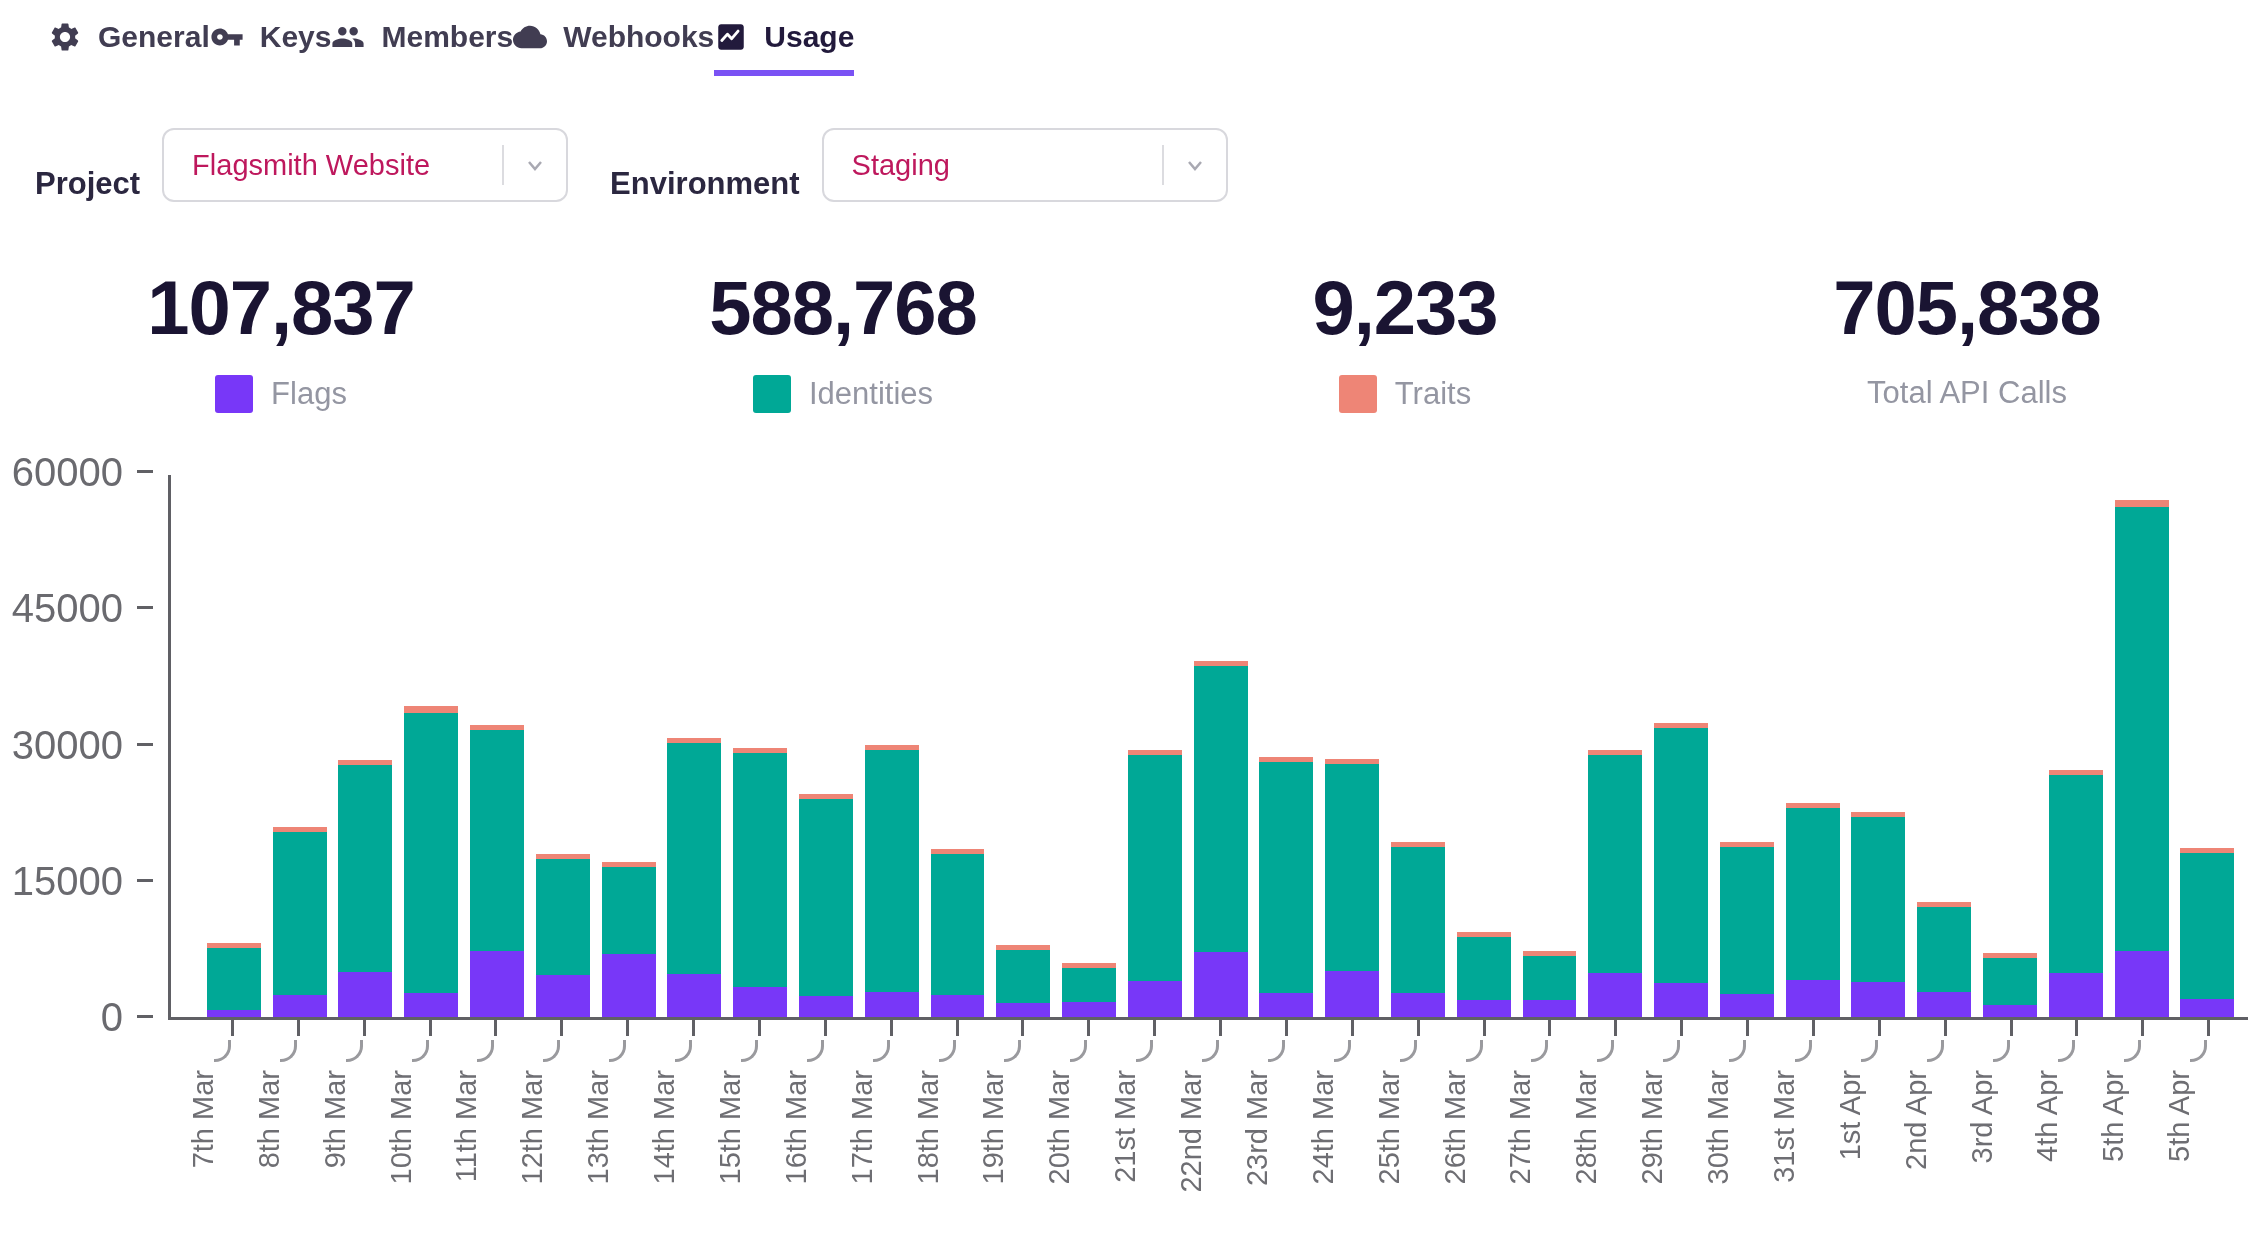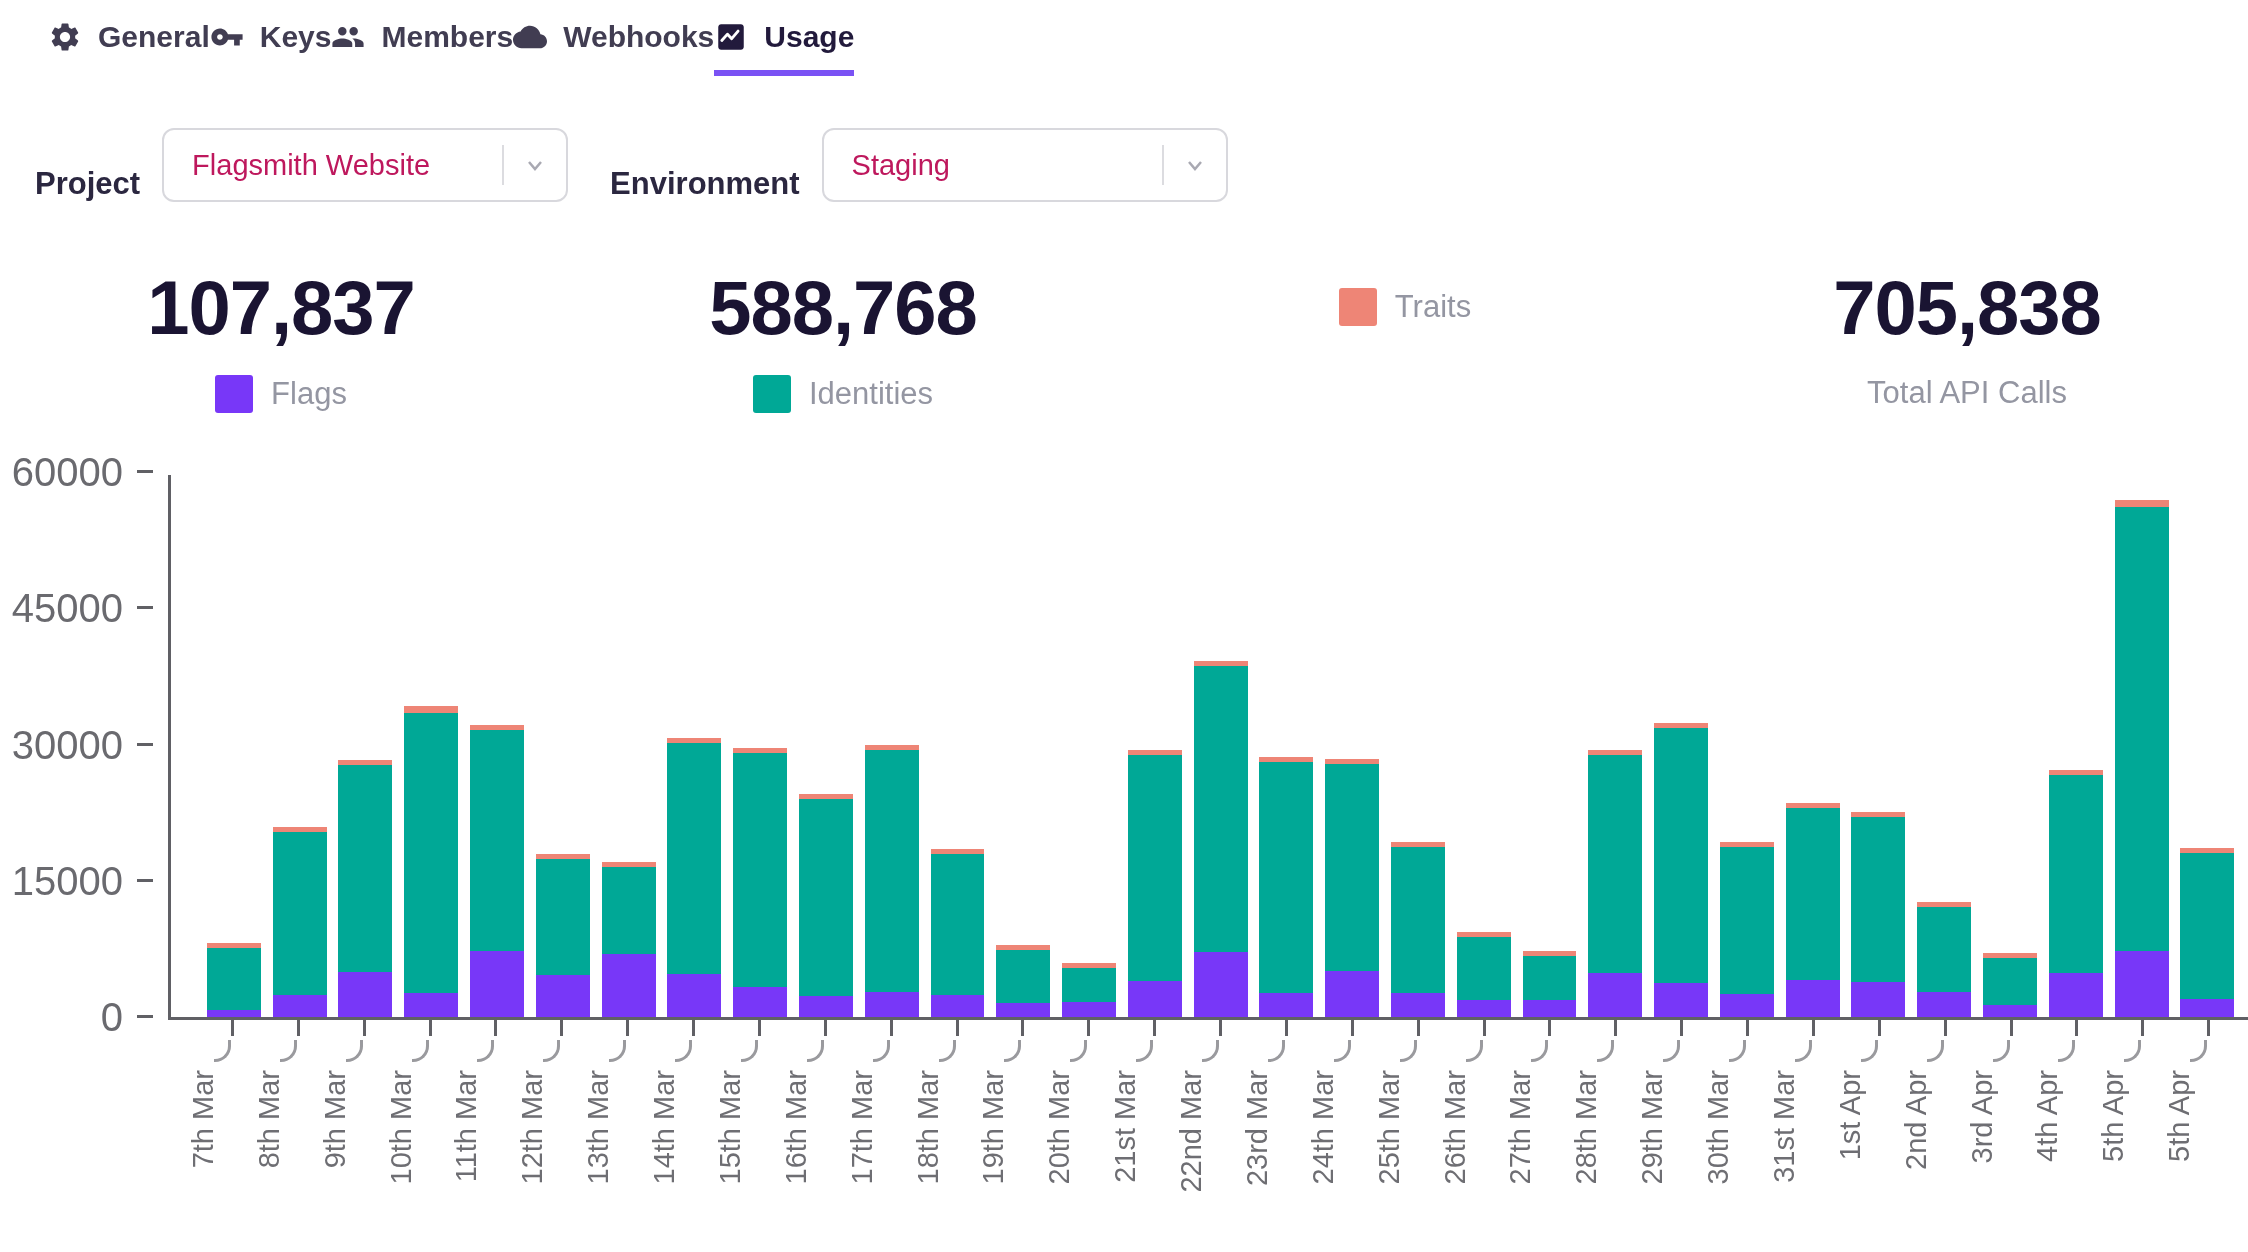--- a/index.html
+++ b/index.html
@@ -137,20 +137,21 @@
       </div>
   </div>
   <div class="stat">
     <div class="num">588,768</div>
     <div class="legend">
         <span class="swatch" style="background: rgb(0, 168, 150);"></span>
         <span class="cap">Identities</span>
       </div>
   </div>
   <div class="stat">
+    <div class="num">9,233</div>
     <div class="legend">
         <span class="swatch" style="background: rgb(238, 133, 118);"></span>
         <span class="cap">Traits</span>
       </div>
   </div>
   <div class="stat">
     <div class="num">705,838</div>
     <div class="legend">
         <span class="cap">Total API Calls</span>
       </div>

